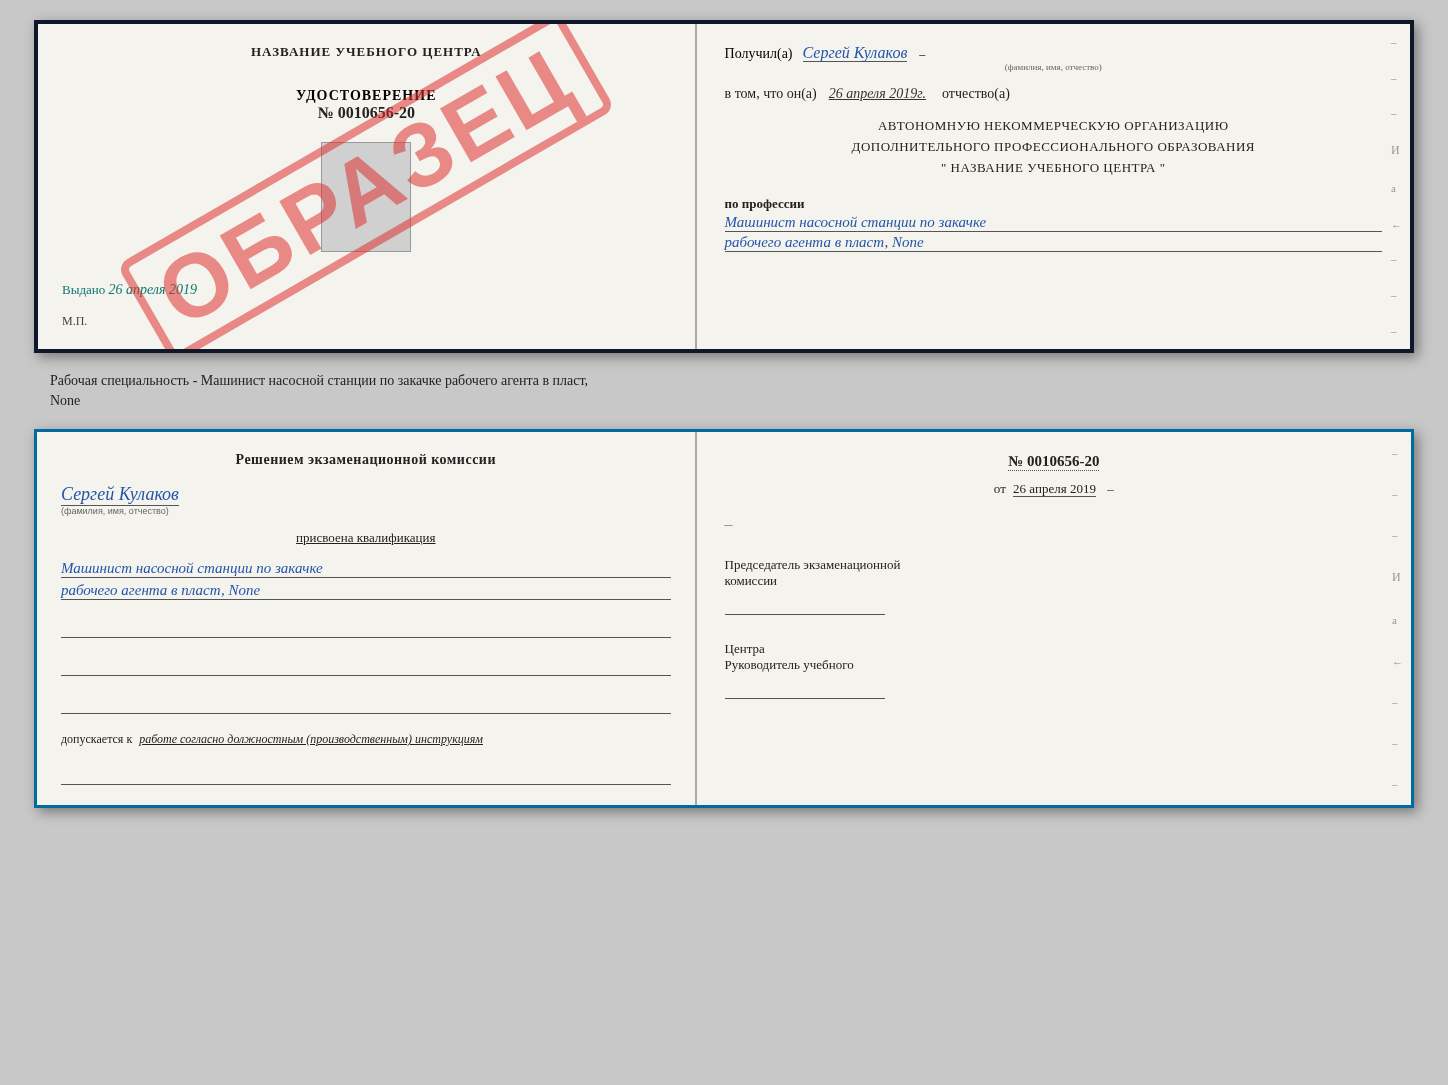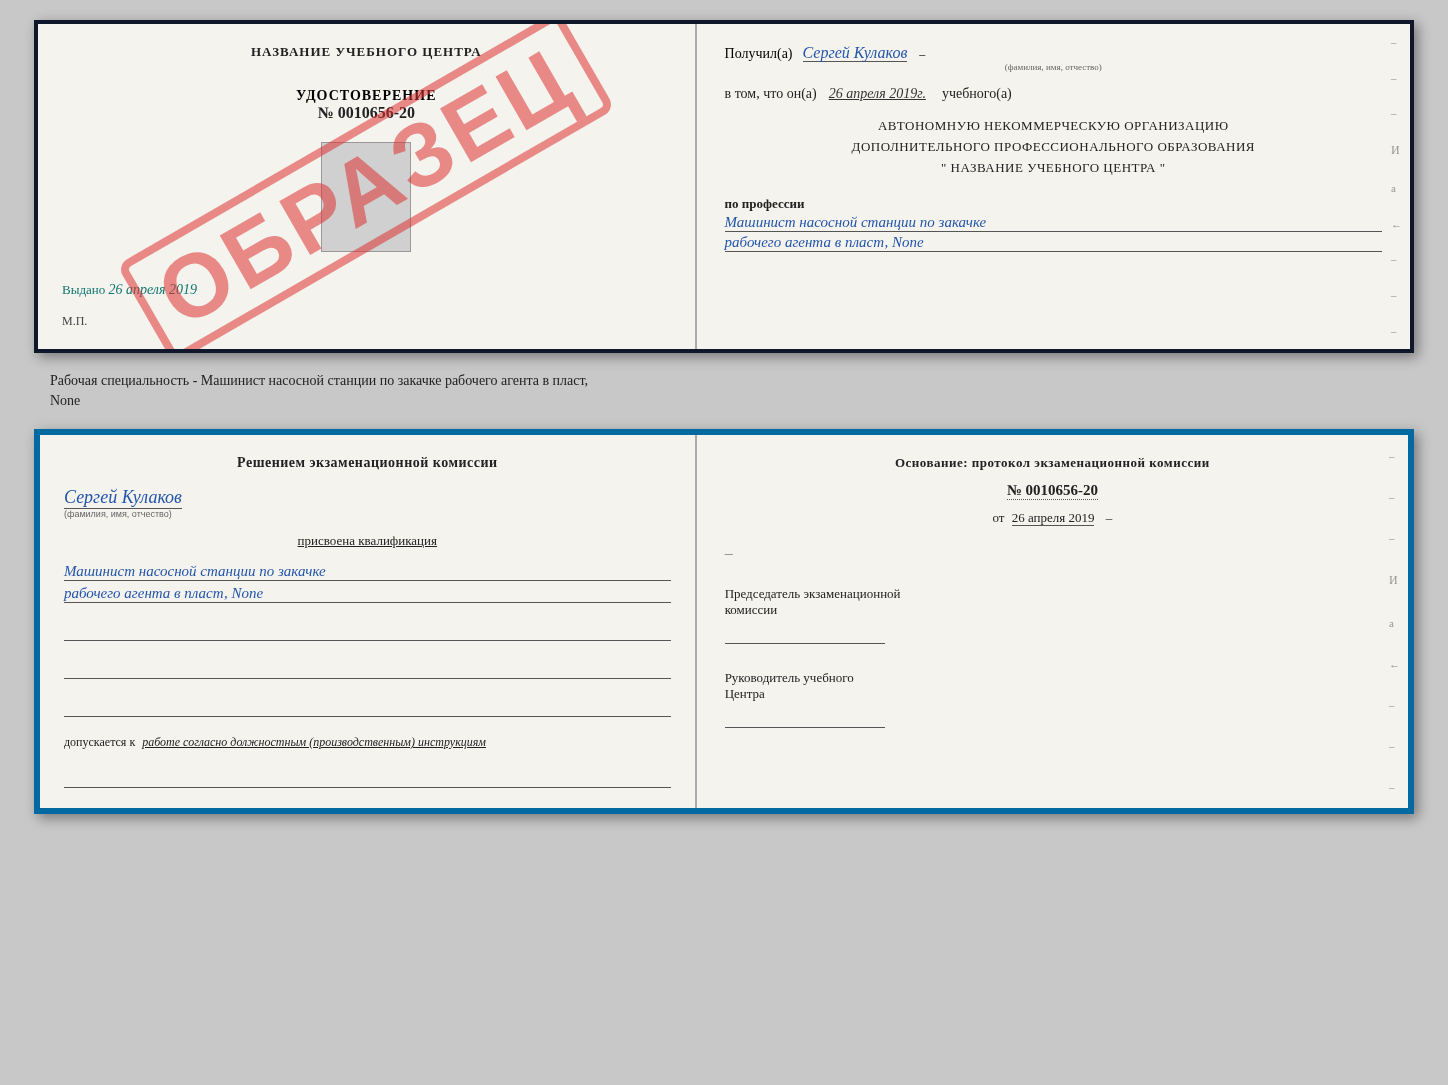--- a/index.html
+++ b/index.html
@@ -192,21 +192,21 @@
       color: #222;
       padding: 4px 8px;
       font-family: Liberation Serif, serif;
     }
 
     
     .cert-bottom {
       display: flex;
       width: 100%;
       background: #f5f3ee;
-      border: 6px solid #0369a1;
+      border: 3px solid #0369a1;
       box-shadow: 4px 4px 12px rgba(0,0,0,0.4);
     }
 
     .cert-bottom-left {
       width: 48%;
       border-right: 2px solid #aaa;
       padding: 20px 24px;
       display: flex;
       flex-direction: column;
       gap: 10px;
@@ -362,21 +362,21 @@
       <div>
         <span class="recipient-prefix" style="font-size:14px;">Получил(а)</span>
         <span class="handwritten" style="margin-left:6px;">Сергей Кулаков</span>
         <span style="font-size:12px; margin-left:8px;">–</span>
         <span class="small-hint">(фамилия, имя, отчество)</span>
       </div>
 
       <div class="date-line">
         <span style="font-size:14px;">в том, что он(а)</span>
         <span class="date-handwritten" style="margin-left:6px;">26 апреля 2019г.</span>
-        <span style="font-size:14px; margin-left:10px;">учебного(а)</span>
+        <span style="font-size:14px; margin-left:10px;">отчество(а)</span>
       </div>
 
       <div class="org-block">
         <div>АВТОНОМНУЮ НЕКОММЕРЧЕСКУЮ ОРГАНИЗАЦИЮ</div>
         <div>ДОПОЛНИТЕЛЬНОГО ПРОФЕССИОНАЛЬНОГО ОБРАЗОВАНИЯ</div>
         <div>"    НАЗВАНИЕ УЧЕБНОГО ЦЕНТРА    "</div>
       </div>
 
       <div class="profession-block">
         <div style="font-size:13px;font-weight:bold;">по профессии</div>
@@ -425,21 +425,20 @@
       <div class="underline-block"></div>
 
       <div class="допускается-line">
         <span>допускается к</span>
         <span class="italic-text" style="margin-left:4px;">работе согласно должностным (производственным) инструкциям</span>
       </div>
       <div class="underline-block"></div>
     </div>
 
     <div class="cert-bottom-right">
-      <div class="basis-title">Основание: протокол экзаменационной комиссии</div>
 
       <div style="text-align:center;">
         <span class="protocol-number">№ 0010656-20</span>
       </div>
 
       <div class="protocol-date">
         <span>от</span>
         <span style="margin-left:4px; border-bottom:1px solid #555;">26 апреля 2019</span>
         <span style="margin-left:8px;">–</span>
       </div>
@@ -448,22 +447,22 @@
         <span style="color:#888;">–</span>
       </div>
 
       <div class="chairman-block">
         <div>Председатель экзаменационной</div>
         <div>комиссии</div>
         <div class="signature-line"></div>
       </div>
 
       <div class="chairman-block" style="margin-top:16px;">
+        <div>Центра</div>
         <div>Руководитель учебного</div>
-        <div>Центра</div>
         <div class="signature-line"></div>
       </div>
 
       <div class="right-dashes">
         <span>–</span>
           <span>–</span>
           <span>–</span>
           <span style="font-size:12px;color:#999;">И</span>
           <span style="font-size:11px;color:#999;">а</span>
           <span>←</span>

